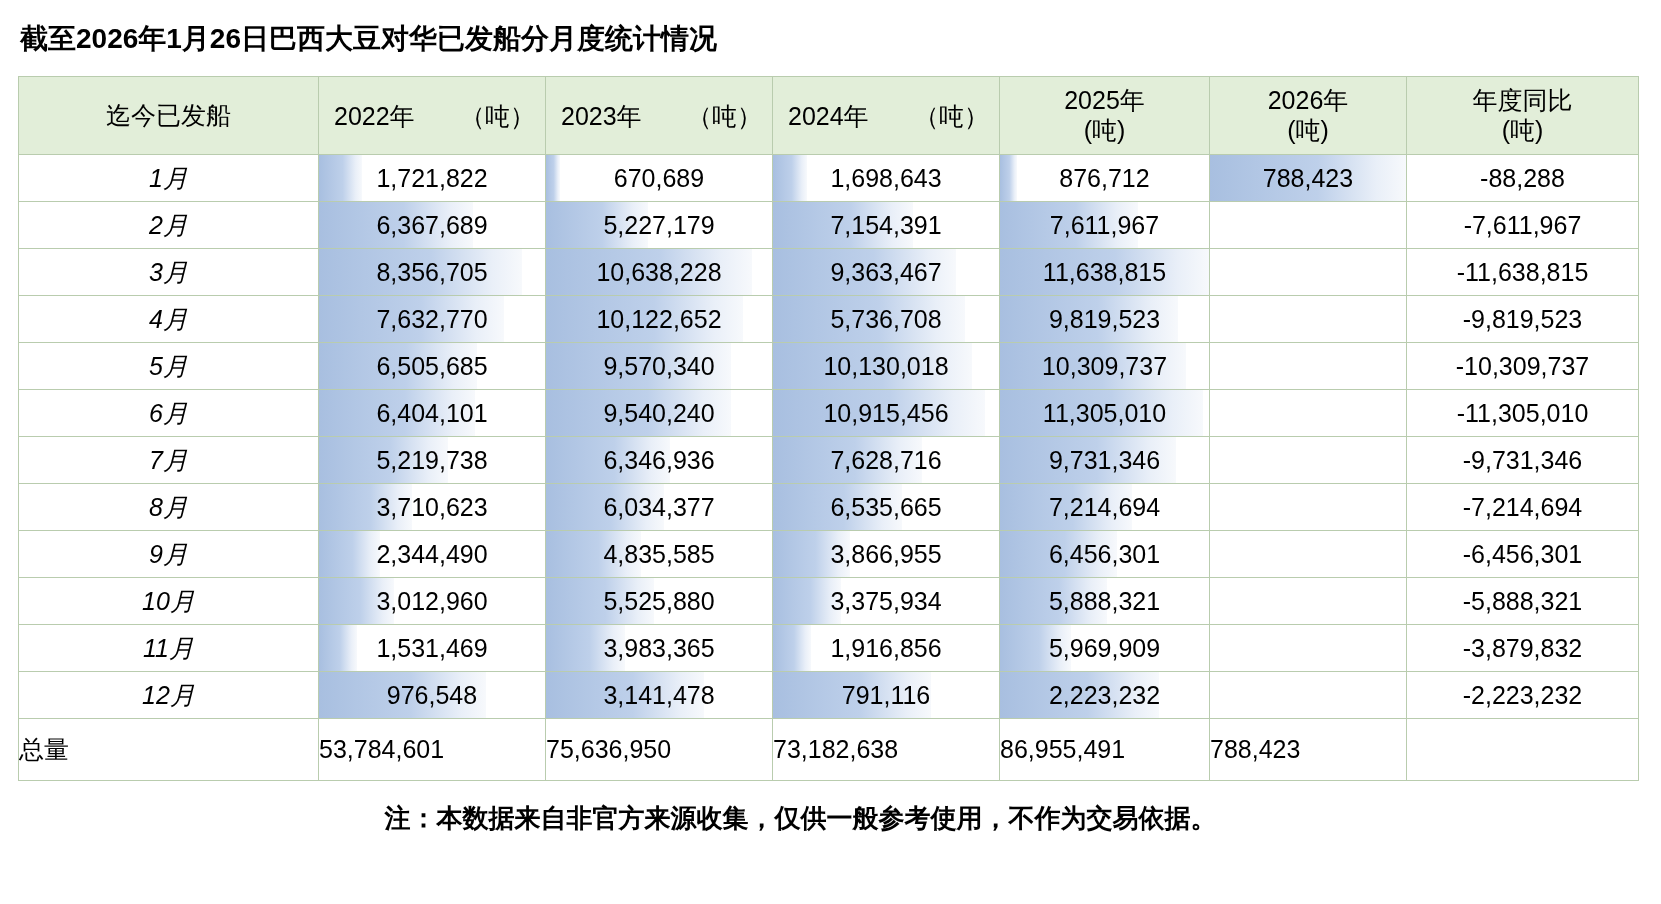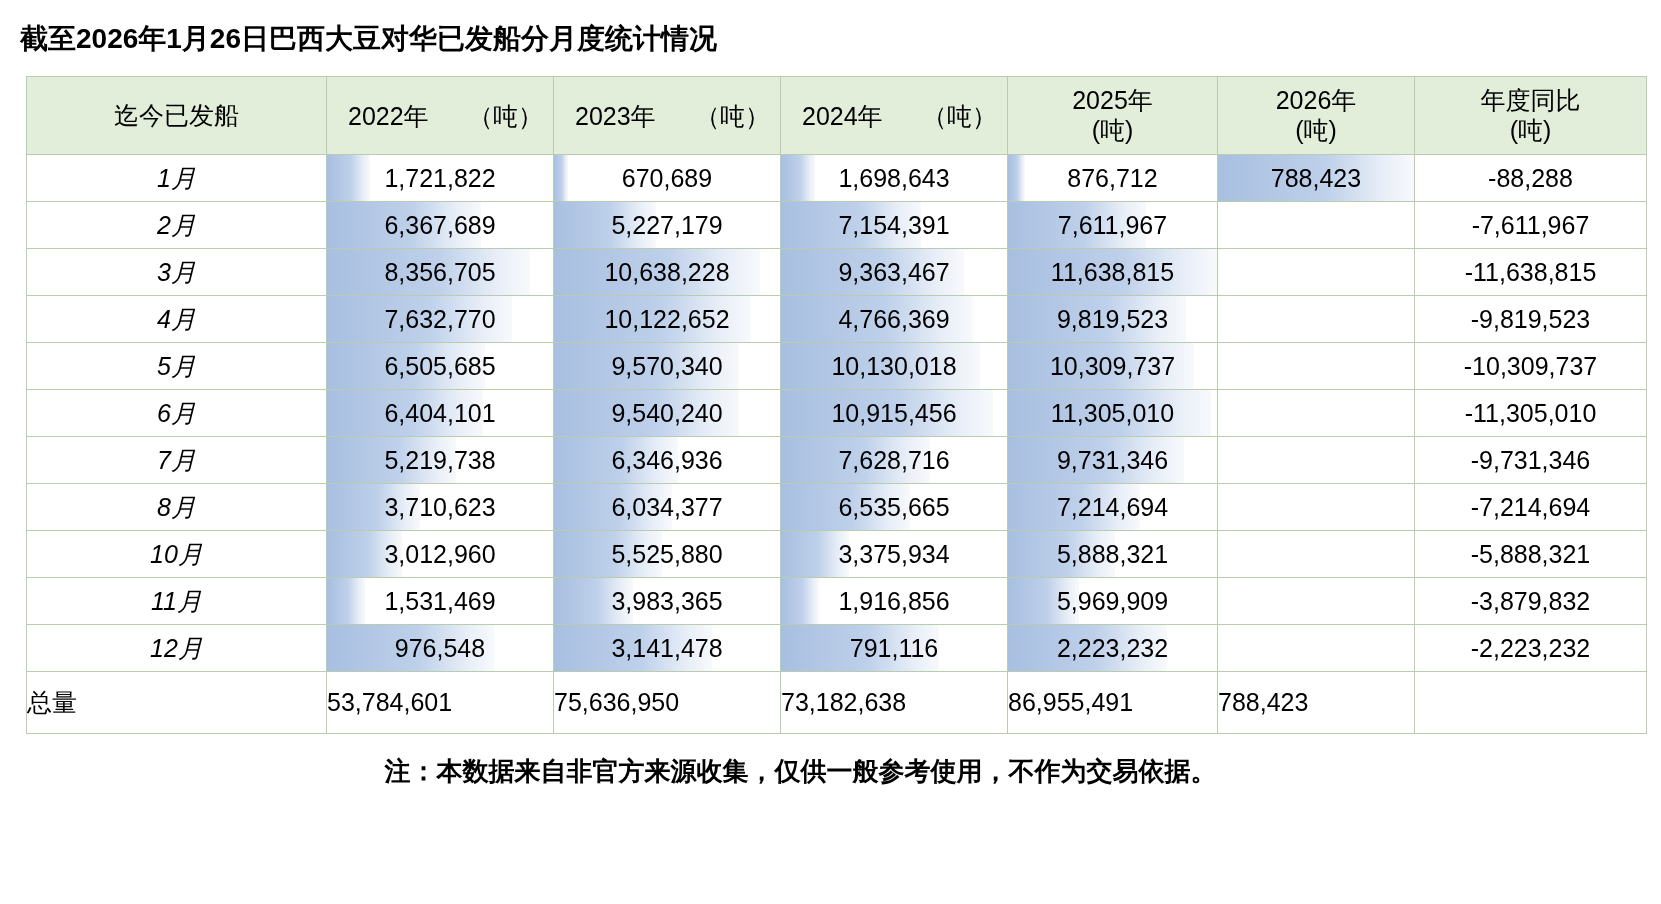--- a/index.html
+++ b/index.html
@@ -25,21 +25,21 @@
     font-size: 28px;
     font-weight: bold;
     letter-spacing: 0px;
     margin: 6px 0 18px 2px;
     white-space: nowrap;
   }
   table.stat {
     border-collapse: collapse;
     table-layout: fixed;
     width: 1620px;
-    margin-left: 8px;
+    margin-left: 0;
   }
   table.stat th, table.stat td {
     border: 1px solid #b9ccae;
     padding: 0;
     font-size: 25px;
     font-weight: normal;
     vertical-align: middle;
     box-sizing: border-box;
   }
   thead th {
@@ -53,21 +53,21 @@
     line-height: 1.18;
     text-align: center;
   }
   .hdr-split {
     display: block;
     position: relative;
     height: 100%;
   }
   .hdr-split .lbl {
     position: absolute;
-    left: 21px;
+    left: 15px;
     top: 50%;
     transform: translateY(-50%);
   }
   .hdr-split .unit {
     position: absolute;
     right: 10px;
     top: 50%;
     transform: translateY(-50%);
   }
   tbody td {
@@ -198,21 +198,21 @@
         <td class="val bar-cell"><span class="bar" style="width:81%"></span><span class="num">9,363,467</span></td>
         <td class="val bar-cell"><span class="bar" style="width:100%"></span><span class="num">11,638,815</span></td>
         <td class="val"></td>
         <td class="val">-11,638,815</td>
       </tr>
 
       <tr>
         <td class="month">4月</td>
         <td class="val bar-cell"><span class="bar" style="width:82%"></span><span class="num">7,632,770</span></td>
         <td class="val bar-cell"><span class="bar" style="width:87%"></span><span class="num">10,122,652</span></td>
-        <td class="val bar-cell"><span class="bar" style="width:85%"></span><span class="num">4,766,369</span></td>
+        <td class="val bar-cell"><span class="bar" style="width:85%"></span><span class="num">5,736,708</span></td>
         <td class="val bar-cell"><span class="bar" style="width:85%"></span><span class="num">9,819,523</span></td>
         <td class="val"></td>
         <td class="val">-9,819,523</td>
       </tr>
 
       <tr>
         <td class="month">5月</td>
         <td class="val bar-cell"><span class="bar" style="width:70%"></span><span class="num">6,505,685</span></td>
         <td class="val bar-cell"><span class="bar" style="width:82%"></span><span class="num">9,570,340</span></td>
         <td class="val bar-cell"><span class="bar" style="width:88%"></span><span class="num">10,130,018</span></td>
@@ -244,20 +244,29 @@
       <tr>
         <td class="month">8月</td>
         <td class="val bar-cell"><span class="bar" style="width:41%"></span><span class="num">3,710,623</span></td>
         <td class="val bar-cell"><span class="bar" style="width:52%"></span><span class="num">6,034,377</span></td>
         <td class="val bar-cell"><span class="bar" style="width:57%"></span><span class="num">6,535,665</span></td>
         <td class="val bar-cell"><span class="bar" style="width:63%"></span><span class="num">7,214,694</span></td>
         <td class="val"></td>
         <td class="val">-7,214,694</td>
       </tr>
 
+      <tr>
+        <td class="month">9月</td>
+        <td class="val bar-cell"><span class="bar" style="width:27%"></span><span class="num">2,344,490</span></td>
+        <td class="val bar-cell"><span class="bar" style="width:42%"></span><span class="num">4,835,585</span></td>
+        <td class="val bar-cell"><span class="bar" style="width:34%"></span><span class="num">3,866,955</span></td>
+        <td class="val bar-cell"><span class="bar" style="width:56%"></span><span class="num">6,456,301</span></td>
+        <td class="val"></td>
+        <td class="val">-6,456,301</td>
+      </tr>
 
       <tr>
         <td class="month">10月</td>
         <td class="val bar-cell"><span class="bar" style="width:33%"></span><span class="num">3,012,960</span></td>
         <td class="val bar-cell"><span class="bar" style="width:48%"></span><span class="num">5,525,880</span></td>
         <td class="val bar-cell"><span class="bar" style="width:30%"></span><span class="num">3,375,934</span></td>
         <td class="val bar-cell"><span class="bar" style="width:51%"></span><span class="num">5,888,321</span></td>
         <td class="val"></td>
         <td class="val">-5,888,321</td>
       </tr>

